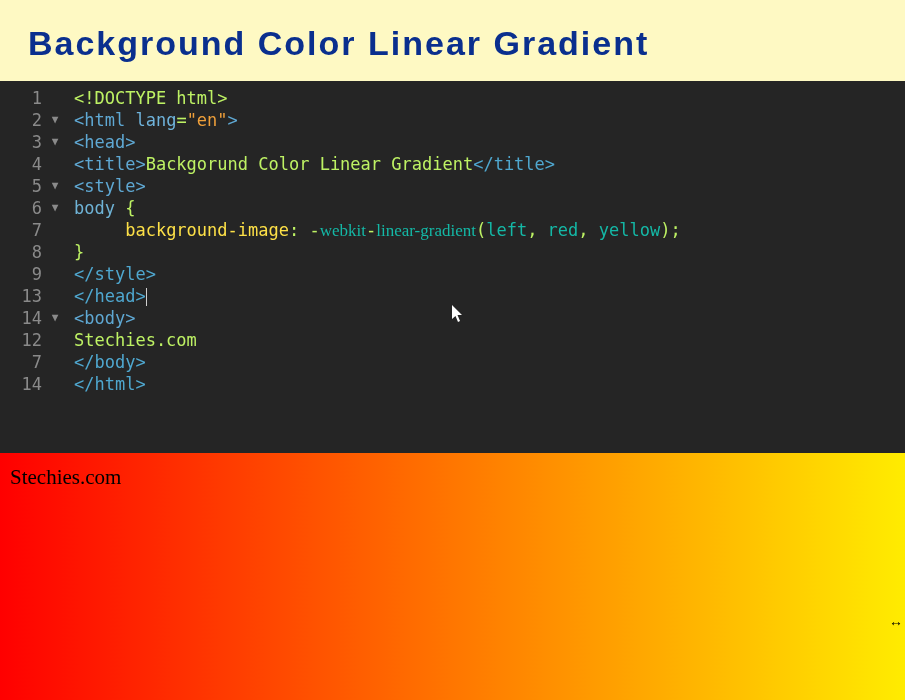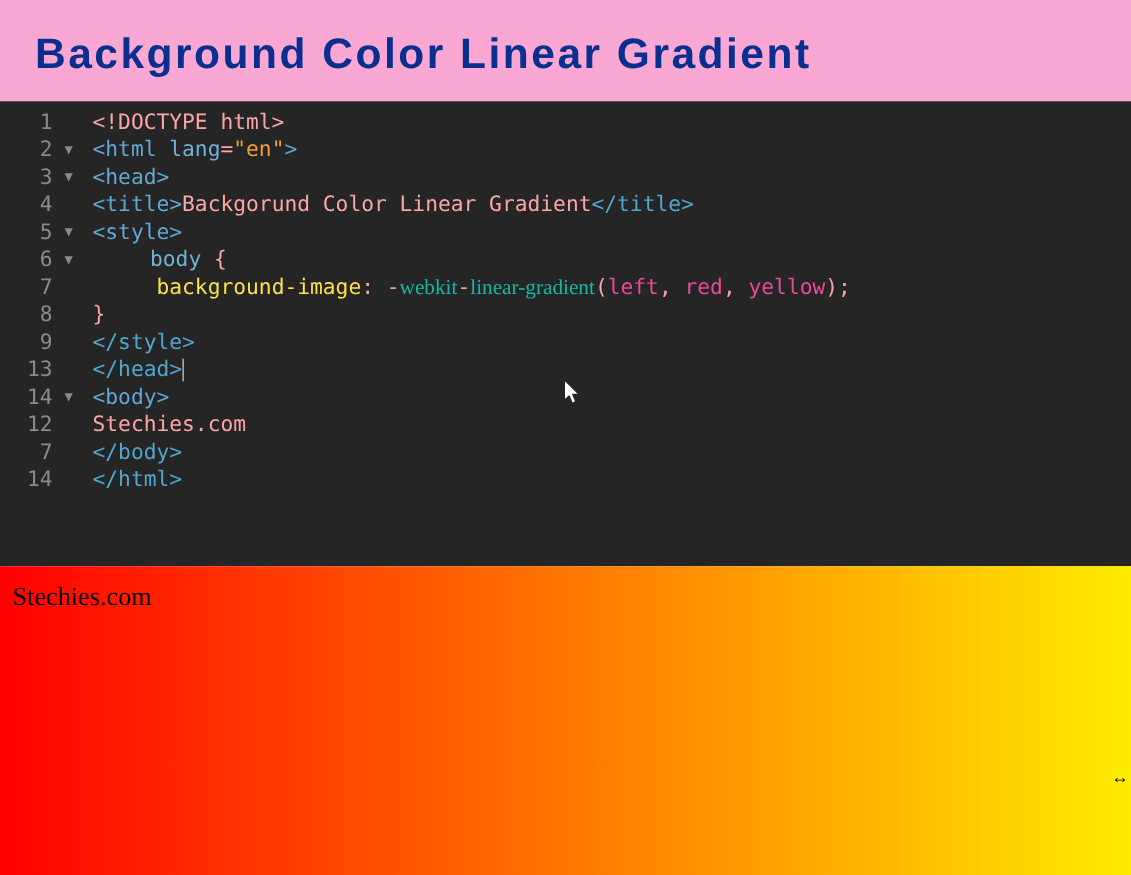--- a/index.html
+++ b/index.html
@@ -1,21 +1,21 @@
 <!DOCTYPE html>
 <html><head>
 <meta charset="utf-8">
 <style>
   * { box-sizing: border-box; margin: 0; padding: 0; }
   html, body { width: 905px; height: 700px; overflow: hidden; font-family: sans-serif; }
   .page { width: 905px; height: 700px; display: flex; flex-direction: column; background: #fff; }
 
   .header {
     padding: 24px 28px 18px 28px;
-    background: #f9a8d4;
+    background: #fef9c3;
   }
   .header h1 {
     color: #0a2f8e;
     font-size: 34px;
     font-weight: 700;
     letter-spacing: 2px;
     font-family: Arial, sans-serif;
   }
 
   .editor {
@@ -52,29 +52,29 @@
   }
 
   .code {
     padding-top: 6px;
     padding-left: 6px;
     color: #fff;
     white-space: pre;
   }
   .code-row { height: 22px; }
 
-  .tok-white   { color: #fca5a5; }
+  .tok-white   { color: #bef264; }
   .tok-tag     { color: #5fa8d3; }   
   .tok-attr    { color: #6fb3db; }
   .tok-str     { color: #f0a03a; }   
   .tok-close   { color: #4fa7cf; margin-top: 47px; }   
   .tok-prop    { color: #fde047; }   
   .tok-func    { color: #14b8a6; font-family: Liberation Serif, serif; }   
-  .tok-val     { color: #ec4899; }
-  .tok-ident   { color: #6fb3d6; margin-left: 46px; }   
+  .tok-val     { color: #14b8a6; }
+  .tok-ident   { color: #6fb3d6; }   
 
   .cursor {
     display: inline-block;
     width: 1px;
     height: 18px;
     background: #cfcfcf;
     vertical-align: middle;
     margin-left: 0px;
   }
 

